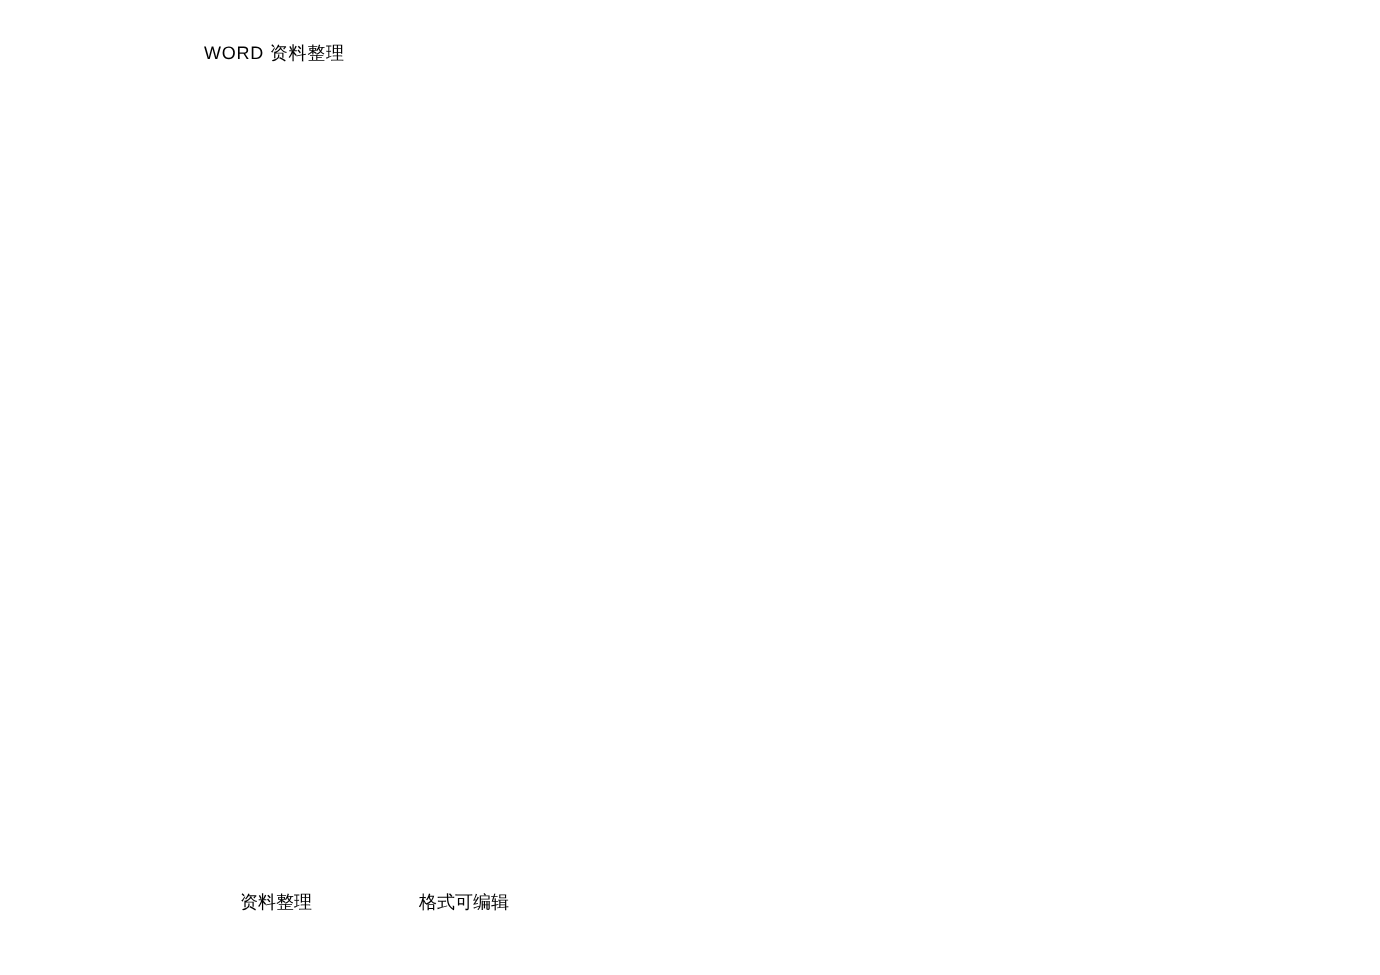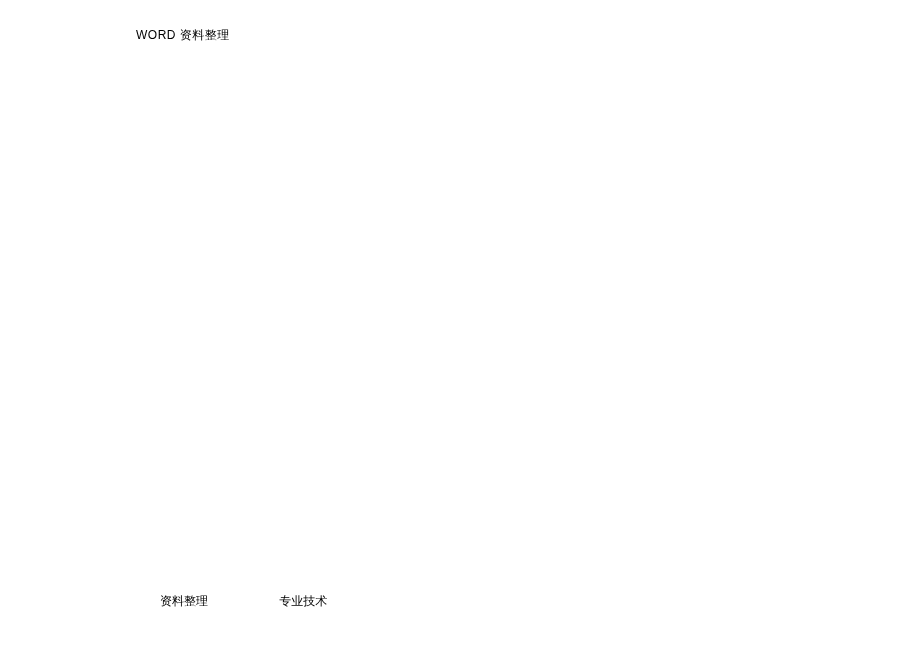--- a/index.html
+++ b/index.html
@@ -43,14 +43,14 @@
   </style>
 </head>
 <body>
 
 <div class="header-text">
   <span class="header-word">WORD</span><span> 资料整理</span>
 </div>
 
 <div class="footer-container">
   <span class="footer-left">资料整理</span>
-  <span class="footer-right">专业技术</span>
+  <span class="footer-right">格式可编辑</span>
 </div>
 
 </body></html>

